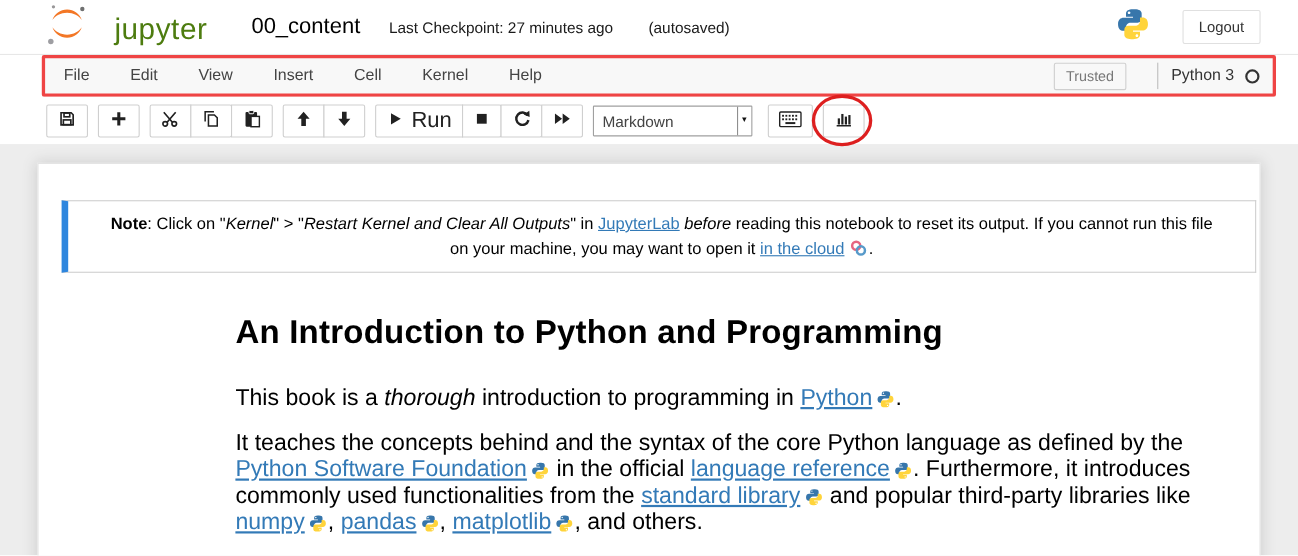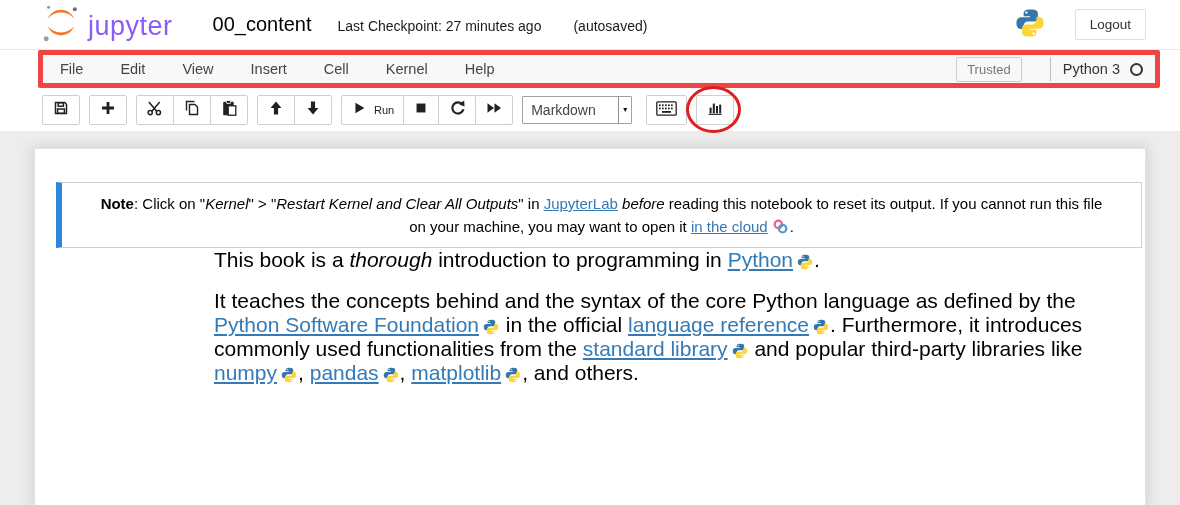--- a/index.html
+++ b/index.html
@@ -3,54 +3,54 @@
 <meta charset="utf-8">
 <style>
   * { margin:0; padding:0; box-sizing:border-box; }
   html,body { width:1180px; height:505px; overflow:hidden; background:#fff;
               font-family:"Liberation Sans", sans-serif; color:#000; }
 
   
   .header { height:50px; display:flex; align-items:center; padding:0 20px 0 40px;
             border-bottom:1px solid #e7e7e7; background:#fff; }
   .logo { display:flex; align-items:center; gap:6px; cursor:pointer; }
-  .logo-text { font-size:27px; color:#8b5cf6; letter-spacing:.5px; margin-top:4px; }
+  .logo-text { font-size:27px; color:#4d7c0f; letter-spacing:.5px; margin-top:4px;margin-left:16px; }
   .title-area { display:flex; align-items:baseline; margin-left:40px; gap:26px; }
   .nb-title { font-size:20px; color:#000; }
   .checkpoint { font-size:14px; color:#1a1a1a; }
   .autosaved { font-size:14px; color:#1a1a1a; margin-left:6px; }
   .header-spacer { flex:1; }
   .header-right { display:flex; align-items:center; gap:30px; padding-right:14px; }
   .logout-btn { border:1px solid #e0e0e0; background:#fff; border-radius:2px;
                 font-size:13.5px; color:#333; padding:7px 14px; cursor:pointer; }
 
   
   .menubar-wrap { background:#fff; }
   .menubar { margin:0 20px 0 38px; height:38px; background:#f8f8f8;
-             border:5px solid #ef4444; border-radius:2px;
+             border:3px solid #ef4444; border-radius:2px;
              display:flex; align-items:center; padding:0 12px 0 17px; }
   .menu-item { font-size:14.5px; color:#444; padding:0 25px 0 0; margin-right:12px; cursor:pointer; }
   .menu-spacer { flex:1; }
   .trusted-badge { border:1px solid #cfcfcf; color:#777; background:#f8f8f8;
                    font-size:13px; padding:4px 10px; border-radius:2px; margin-right:28px;text-align:right; }
   .kernel-divider { width:1px; height:24px; background:#bdbdbd; margin-right:12px; }
   .kernel-name { font-size:14.5px; color:#333; margin-right:10px; }
   .kernel-circle { width:13px; height:13px; border:2px solid #333; border-radius:50%; display:inline-block; }
 
   
   .toolbar { height:43px; display:flex; align-items:center; padding-left:42px; background:#fff; }
   .btn-group { display:flex; margin-right:9px; }
   .tb-btn { height:30px; min-width:35px; background:#fff; border:1px solid #cfcfcf;
             display:flex; align-items:center; justify-content:center; cursor:pointer;
             padding:0 9px; border-radius:2px; }
   .btn-group .tb-btn + .tb-btn { margin-left:-1px; border-radius:0 2px 2px 0; }
   .btn-group .tb-btn:first-child { border-radius:2px 0 0 2px; }
   .btn-group .tb-btn:only-child { border-radius:2px; }
-  .run-label { font-size:11px; color:#212121; margin-left:7px;text-align:center; }
-  .cell-type-select { height:28px; width:110px; border:1px solid #a0a0a0; background:#fff;
+  .run-label { font-size:20px; color:#212121; margin-left:7px;text-align:center; }
+  .cell-type-select { height:28px; width:145px; border:1px solid #a0a0a0; background:#fff;
             display:flex; align-items:center; margin-right:14px; cursor:pointer; border-radius:1px; }
   .cell-type-value { flex:1; font-size:14px; color:#444; padding-left:8px; }
   .select-arrow { width:13px; align-self:stretch; border-left:1px solid #8f8f8f;
             display:flex; align-items:center; justify-content:center; font-size:7px; color:#111; }
   .chart-wrap { position:relative; margin-left:0; }
   .highlight-ellipse { position:absolute; left:-10px; top:-9px; width:55px; height:47px;
             border:3px solid #dd1f1f; border-radius:50%; pointer-events:none; }
 
   
   .content { height:374px; background:#ededed; overflow:hidden; }
@@ -233,20 +233,21 @@
   </div>
 </div>
 
 <div class="content">
   <div class="page">
     <div class="nb-blockquote"><strong>Note</strong>: Click on "<em>Kernel</em>" &gt; "<em>Restart Kernel and Clear All Outputs</em>" in <a class="nb-link" href="#">JupyterLab</a> <em>before</em> reading this notebook to reset its output. If you cannot run this file on your machine, you may want to open it <a class="nb-link" href="#">in the cloud</a><span class="inline-icon"><svg width="17" height="17" viewBox="0 0 24 24" fill="none">
             <circle cx="9" cy="9" r="5.2" stroke="#e66581" stroke-width="3.2"></circle>
             <circle cx="15" cy="15" r="5.2" stroke="#579aca" stroke-width="3.2"></circle>
           </svg></span>.</div>
     <div class="nb-body">
+      <h1 class="nb-h1">An Introduction to Python and Programming</h1>
       <p class="nb-p">This book is a <em>thorough</em> introduction to programming in <a class="nb-link" href="#">Python</a><span class="inline-icon"><svg width="16" height="16" viewBox="0 0 32 32">
               <path fill="#3776AB" d="M15.8 1.5c-4.1 0-6.6 1.5-6.6 4.2v3h6.8v1.1H6.9c-2.9 0-5.4 1.9-5.4 6.2 0 4.4 2.2 6.4 5.1 6.4h2.6v-3.3c0-2.6 2-4.6 4.7-4.6h6.6c2.2 0 3.9-1.6 3.9-3.8V5.7c0-2.7-2.5-4.2-6.6-4.2h-2zm-3.6 2.1c.7 0 1.3.6 1.3 1.3s-.6 1.3-1.3 1.3-1.3-.6-1.3-1.3.6-1.3 1.3-1.3z"></path>
               <path fill="#FFD43B" d="M16.2 30.5c4.1 0 6.6-1.5 6.6-4.2v-3h-6.8v-1.1h9.1c2.9 0 5.4-1.9 5.4-6.2 0-4.4-2.2-6.4-5.1-6.4h-2.6v3.3c0 2.6-2 4.6-4.7 4.6h-6.6c-2.2 0-3.9 1.6-3.9 3.8v5c0 2.7 2.5 4.2 6.6 4.2h2zm3.6-2.1c-.7 0-1.3-.6-1.3-1.3s.6-1.3 1.3-1.3 1.3.6 1.3 1.3-.6 1.3-1.3 1.3z"></path>
             </svg></span>.</p>
       <p class="nb-p">It teaches the concepts behind and the syntax of the core Python language as defined by the <a class="nb-link" href="#">Python Software Foundation</a><span class="inline-icon"><svg width="16" height="16" viewBox="0 0 32 32">
               <path fill="#3776AB" d="M15.8 1.5c-4.1 0-6.6 1.5-6.6 4.2v3h6.8v1.1H6.9c-2.9 0-5.4 1.9-5.4 6.2 0 4.4 2.2 6.4 5.1 6.4h2.6v-3.3c0-2.6 2-4.6 4.7-4.6h6.6c2.2 0 3.9-1.6 3.9-3.8V5.7c0-2.7-2.5-4.2-6.6-4.2h-2zm-3.6 2.1c.7 0 1.3.6 1.3 1.3s-.6 1.3-1.3 1.3-1.3-.6-1.3-1.3.6-1.3 1.3-1.3z"></path>
               <path fill="#FFD43B" d="M16.2 30.5c4.1 0 6.6-1.5 6.6-4.2v-3h-6.8v-1.1h9.1c2.9 0 5.4-1.9 5.4-6.2 0-4.4-2.2-6.4-5.1-6.4h-2.6v3.3c0 2.6-2 4.6-4.7 4.6h-6.6c-2.2 0-3.9 1.6-3.9 3.8v5c0 2.7 2.5 4.2 6.6 4.2h2zm3.6-2.1c-.7 0-1.3-.6-1.3-1.3s.6-1.3 1.3-1.3 1.3.6 1.3 1.3-.6 1.3-1.3 1.3z"></path>
             </svg></span> in the official <a class="nb-link" href="#">language reference</a><span class="inline-icon"><svg width="16" height="16" viewBox="0 0 32 32">
               <path fill="#3776AB" d="M15.8 1.5c-4.1 0-6.6 1.5-6.6 4.2v3h6.8v1.1H6.9c-2.9 0-5.4 1.9-5.4 6.2 0 4.4 2.2 6.4 5.1 6.4h2.6v-3.3c0-2.6 2-4.6 4.7-4.6h6.6c2.2 0 3.9-1.6 3.9-3.8V5.7c0-2.7-2.5-4.2-6.6-4.2h-2zm-3.6 2.1c.7 0 1.3.6 1.3 1.3s-.6 1.3-1.3 1.3-1.3-.6-1.3-1.3.6-1.3 1.3-1.3z"></path>
               <path fill="#FFD43B" d="M16.2 30.5c4.1 0 6.6-1.5 6.6-4.2v-3h-6.8v-1.1h9.1c2.9 0 5.4-1.9 5.4-6.2 0-4.4-2.2-6.4-5.1-6.4h-2.6v3.3c0 2.6-2 4.6-4.7 4.6h-6.6c-2.2 0-3.9 1.6-3.9 3.8v5c0 2.7 2.5 4.2 6.6 4.2h2zm3.6-2.1c-.7 0-1.3-.6-1.3-1.3s.6-1.3 1.3-1.3 1.3.6 1.3 1.3-.6 1.3-1.3 1.3z"></path>

